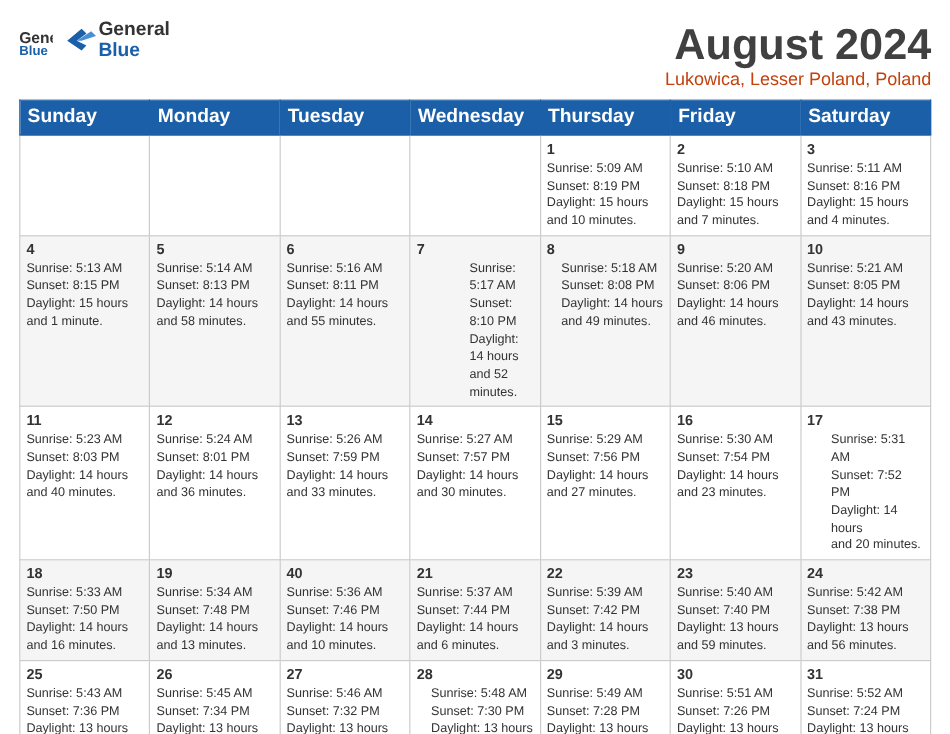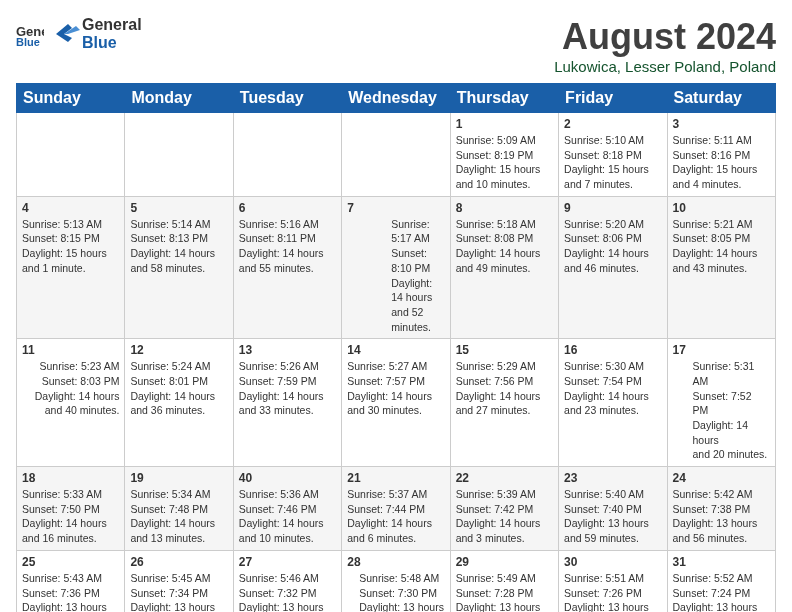--- a/index.html
+++ b/index.html
@@ -28,21 +28,21 @@
     .title-area {
       text-align: right;
     }
     .month-title {
       font-size: 36px;
       font-weight: bold;
       color: #404040;
     }
     .location {
       font-size: 15px;
-      color: #14532d;
+      color: #c2410c;
     }
     .calendar-table {
       width: 100%;
       border-collapse: collapse;
       font-size: 11px;
     }
     .calendar-table th {
       background-color: #1a5fa8;
       color: #fff;
       text-align: left;
@@ -170,21 +170,21 @@
         </td>
         <td>
           <span class="day-number">7</span>
           <div class="day-info" style="white-space: pre-line; margin-left: 44px;">Sunrise: 5:17 AM
 Sunset: 8:10 PM
 Daylight: 14 hours
 and 52 minutes.</div>
         </td>
         <td>
           <span class="day-number">8</span>
-          <div class="day-info" style="white-space: pre-line;">Sunrise: 5:18 AM
+          <div class="day-info" style="white-space: pre-line; margin-left: 12px;">Sunrise: 5:18 AM
 Sunset: 8:08 PM
 Daylight: 14 hours
 and 49 minutes.</div>
         </td>
         <td>
           <span class="day-number">9</span>
           <div class="day-info" style="white-space: pre-line;">Sunrise: 5:20 AM
 Sunset: 8:06 PM
 Daylight: 14 hours
 and 46 minutes.</div>
@@ -193,21 +193,21 @@
           <span class="day-number">10</span>
           <div class="day-info" style="white-space: pre-line;">Sunrise: 5:21 AM
 Sunset: 8:05 PM
 Daylight: 14 hours
 and 43 minutes.</div>
         </td>
       </tr>
       <tr>
         <td>
           <span class="day-number">11</span>
-          <div class="day-info" style="white-space: pre-line; text-align: right;">Sunrise: 5:23 AM
+          <div class="day-info" style="white-space: pre-line;">Sunrise: 5:23 AM
 Sunset: 8:03 PM
 Daylight: 14 hours
 and 40 minutes.</div>
         </td>
         <td>
           <span class="day-number">12</span>
           <div class="day-info" style="white-space: pre-line;">Sunrise: 5:24 AM
 Sunset: 8:01 PM
 Daylight: 14 hours
 and 36 minutes.</div>

